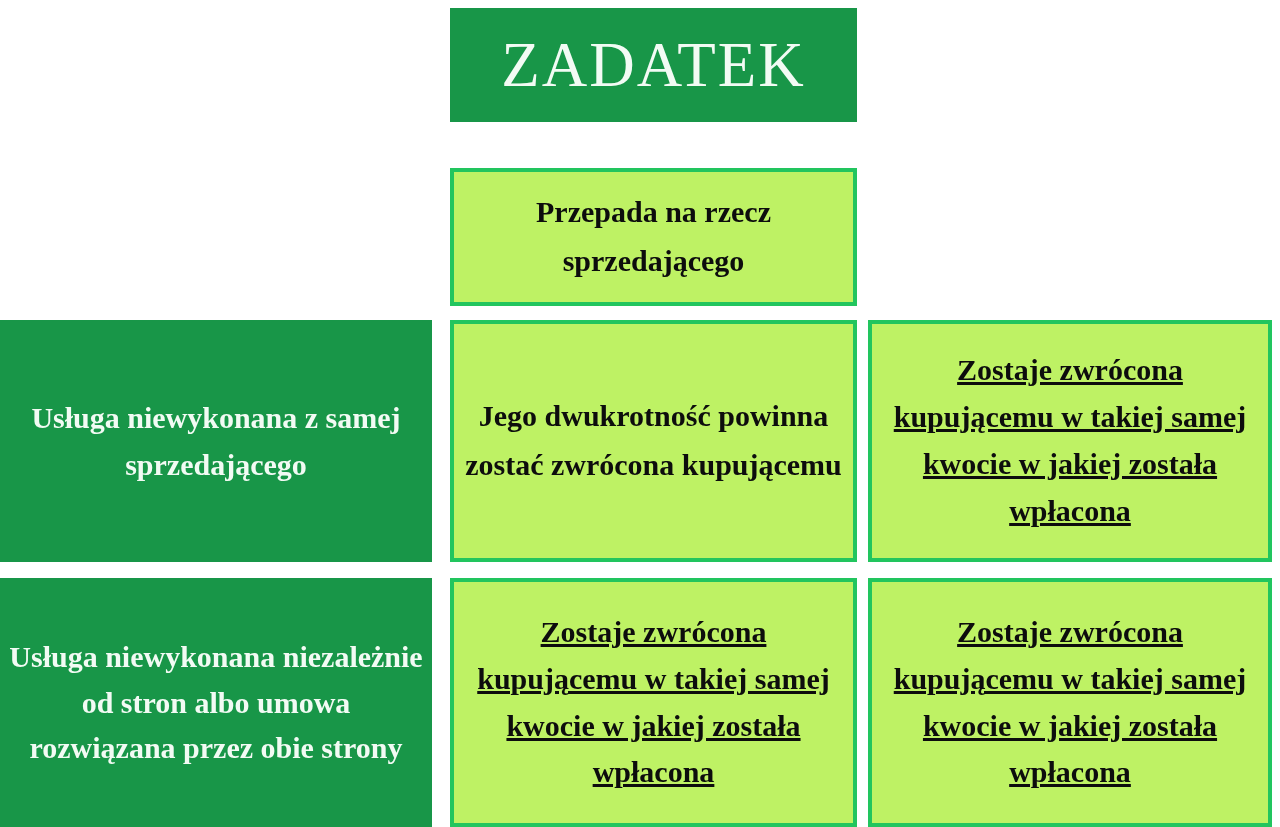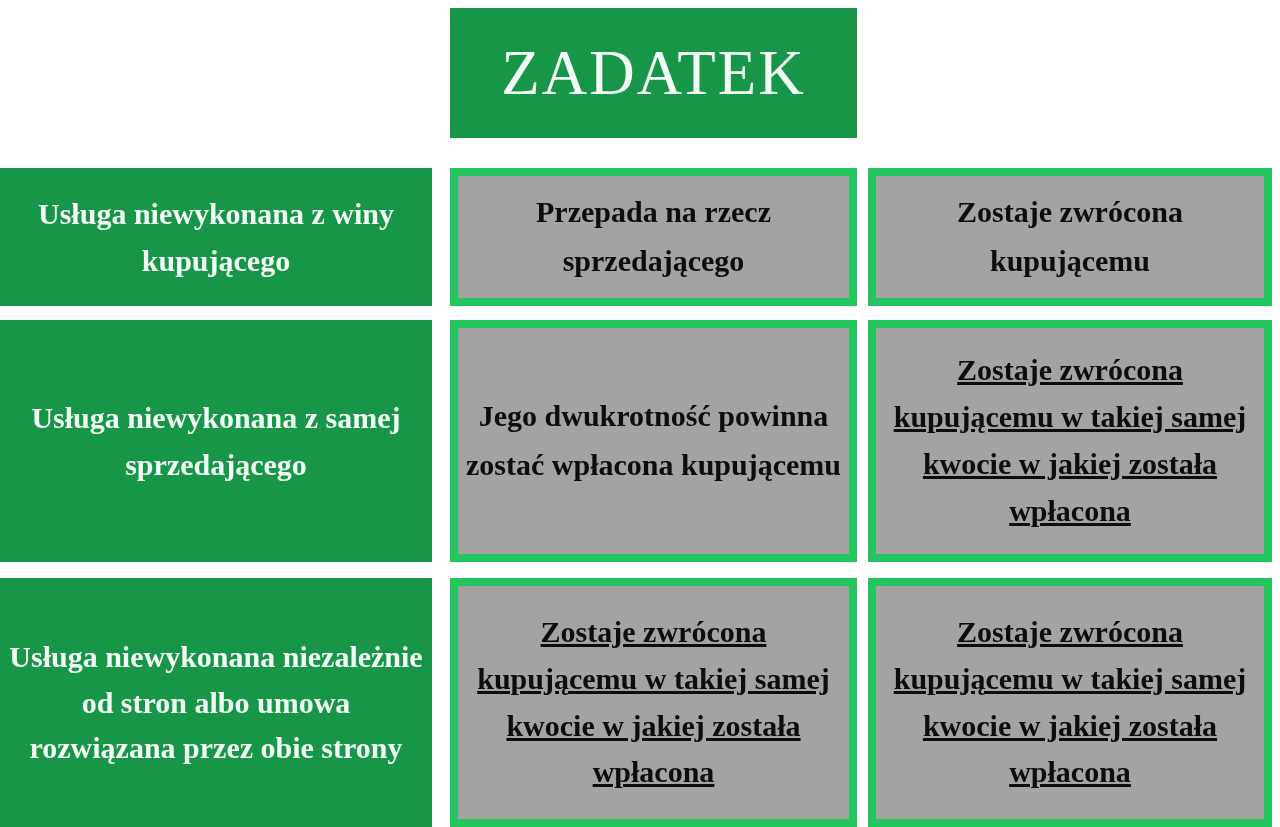--- a/index.html
+++ b/index.html
@@ -33,21 +33,21 @@
     position: absolute;
     left: 0;
     top: 0;
     width: 432px;
     height: 130px;
     background: #ffffff;
   }
   .header-cell {
     position: absolute;
     top: 0;
-    height: 130px;
+    height: 114px;
     background: #189648;
     display: flex;
     align-items: center;
     justify-content: center;
     text-align: center;
     box-sizing: border-box;
   }
   .header-cell.col2 { left: 450px; width: 407px; }
   .header-cell.col3 { left: 868px; width: 404px; }
   .header-cell .htext {
@@ -88,22 +88,22 @@
     font-size: 30px;
     font-weight: bold;
     line-height: 1.58;
     font-family: "Liberation Serif", "DejaVu Serif", serif;
   }
 
   .value-cell {
     position: absolute;
     top: 0;
     height: 100%;
-    background: #a3a3a3;
-    border: 8px solid #22c55e;
+    background: #bef264;
+    border: 4px solid #22c55e;
     display: flex;
     align-items: center;
     justify-content: center;
     text-align: center;
     box-sizing: border-box;
     padding: 2px 6px;
   }
   .value-cell.col2 { left: 450px; width: 407px; }
   .value-cell.col3 { left: 868px; width: 404px; }
   .value-cell .vtext {
@@ -125,37 +125,31 @@
 <div class="table">
 
   <div class="header-row">
     <div class="corner-cell"></div>
     <div class="header-cell col2">
       <span class="htext">ZADATEK</span>
     </div>
   </div>
 
   <div class="row r1">
-    <div class="label-cell">
-      <span class="ltext">Usługa niewykonana z winy kupującego</span>
-    </div>
     <div class="value-cell col2">
       <span class="vtext">Przepada na rzecz sprzedającego</span>
-    </div>
-    <div class="value-cell col3">
-      <span class="vtext">Zostaje zwrócona kupującemu</span>
     </div>
   </div>
 
   <div class="row r2">
     <div class="label-cell">
       <span class="ltext">Usługa niewykonana z samej sprzedającego</span>
     </div>
     <div class="value-cell col2">
-      <span class="vtext">Jego dwukrotność powinna zostać wpłacona kupującemu</span>
+      <span class="vtext">Jego dwukrotność powinna zostać zwrócona kupującemu</span>
     </div>
     <div class="value-cell col3">
       <span class="vtext">Zostaje zwrócona kupującemu w takiej samej kwocie w jakiej została wpłacona</span>
     </div>
   </div>
 
   <div class="row r3">
     <div class="label-cell">
       <span class="ltext">Usługa niewykonana niezależnie od stron albo umowa rozwiązana przez obie strony</span>
     </div>

